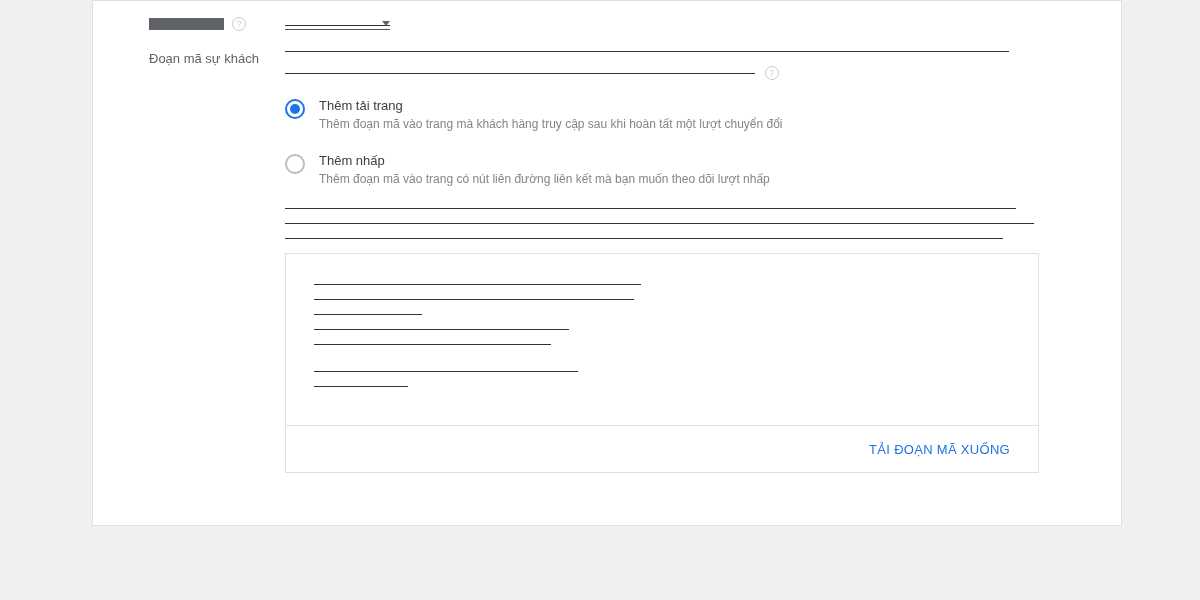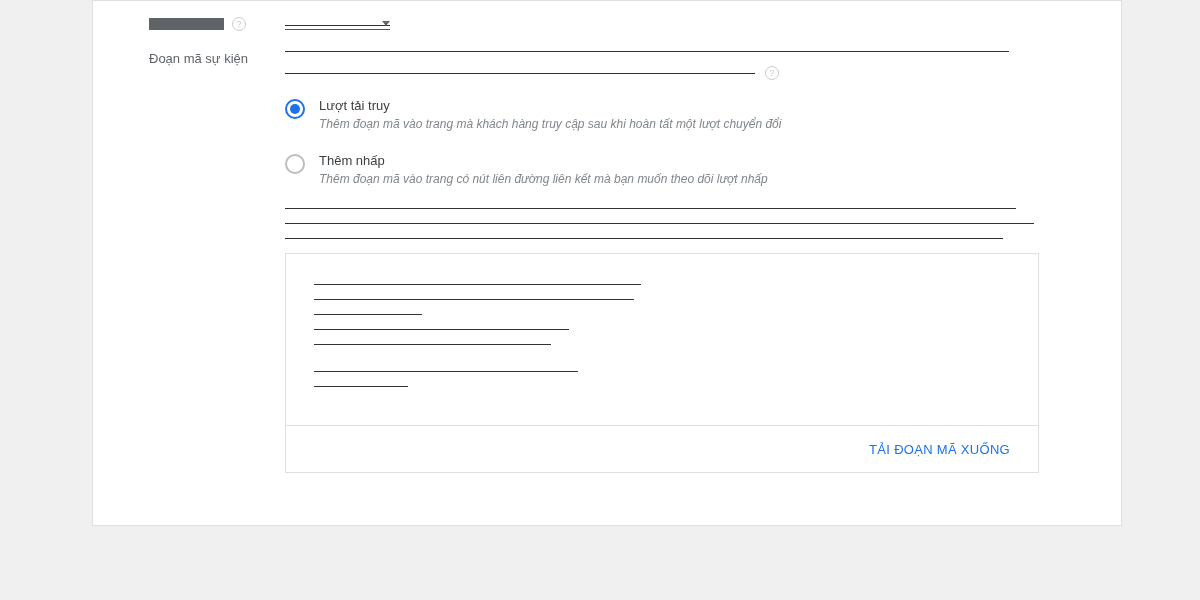--- a/index.html
+++ b/index.html
@@ -142,21 +142,20 @@
     .radio-text .title {
       font-size: 13px;
       color: #3c4043;
       font-weight: 500;
       margin-bottom: 3px;
     }
     .radio-text .desc {
       font-size: 12px;
       color: #80868b;
       line-height: 1.4;
-      font-style: italic;
     }
     .redacted-footer-text {
       margin-top: 20px;
     }
     .redacted-footer-text .l {
       height: 1px;
       background: #333;
       margin-bottom: 14px;
     }
     .redacted-footer-text .l1 { width: 97%; }
@@ -214,37 +213,37 @@
           <div class="select-field">
             <div class="select-line"></div>
             <div class="select-caret"></div>
           </div>
         </div>
       </div>
     </div>
 
     <div class="form-row">
       <div class="form-label-col">
-        <span class="form-label">Đoạn mã sự kiện</span>
+        <span class="form-label">Đoạn mã sự khách</span>
       </div>
       <div class="form-content-col">
 
         <div class="redacted-intro">
           <div class="line1"></div>
           <div class="line2-wrap">
             <div class="line2"></div>
             <span class="help-icon">?</span>
           </div>
         </div>
 
         <div class="radio-group">
           <div class="radio-option">
             <div class="radio-circle selected"></div>
             <div class="radio-text">
-              <div class="title">Lượt tải truy</div>
+              <div class="title">Thêm tải trang</div>
               <div class="desc">Thêm đoạn mã vào trang mà khách hàng truy cập sau khi hoàn tất một lượt chuyển đổi</div>
             </div>
           </div>
           <div class="radio-option">
             <div class="radio-circle"></div>
             <div class="radio-text">
               <div class="title">Thêm nhấp</div>
               <div class="desc">Thêm đoạn mã vào trang có nút liên đường liên kết mà bạn muốn theo dõi lượt nhấp</div>
             </div>
           </div>

